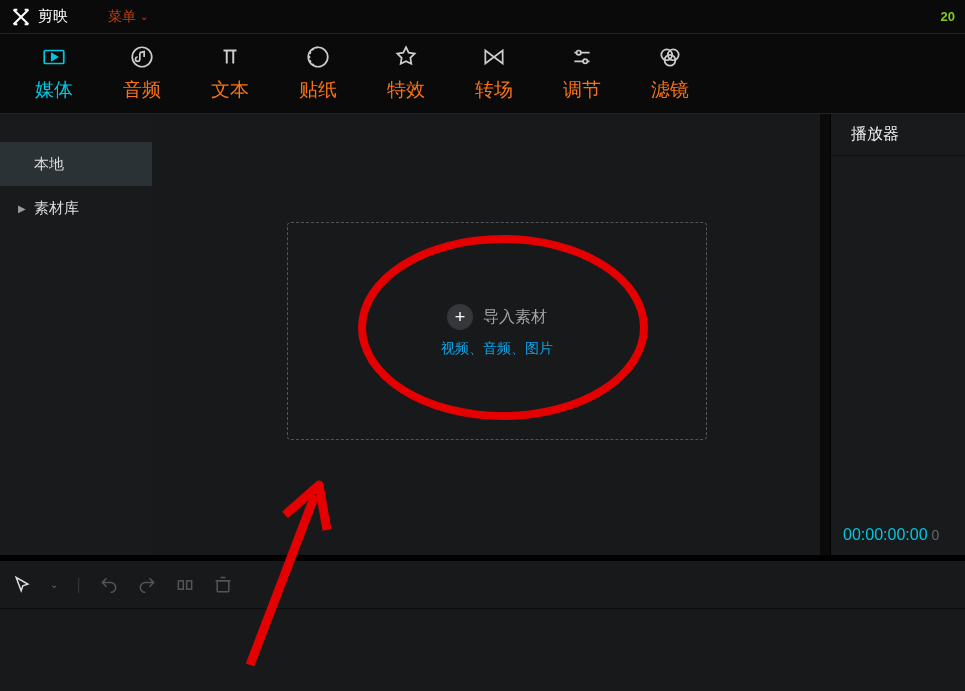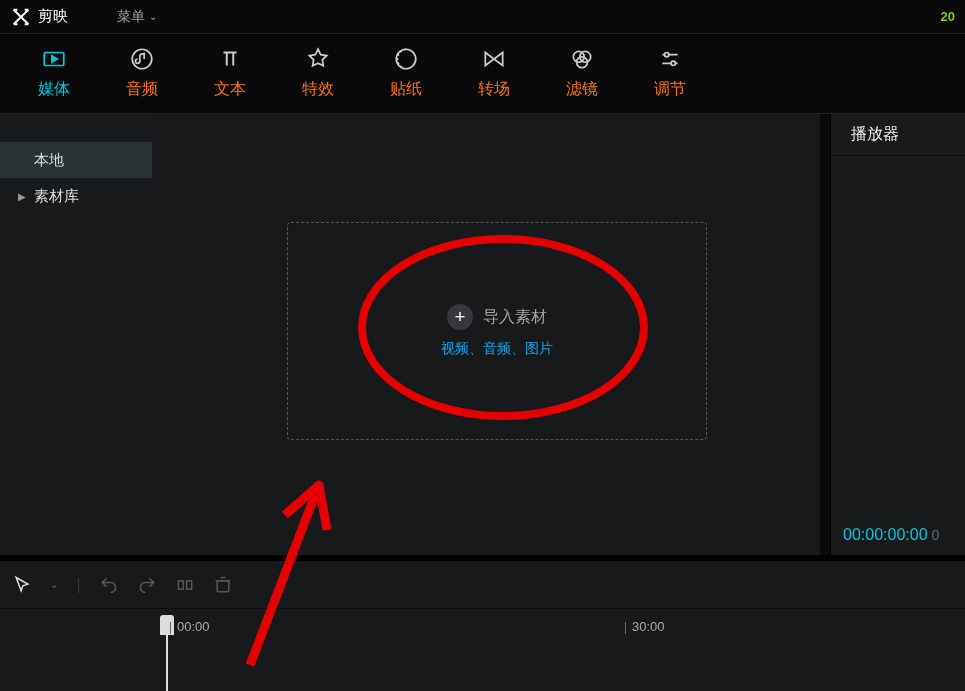--- a/index.html
+++ b/index.html
@@ -2,36 +2,36 @@
 <html><head>
   <meta charset="utf-8">
   <style>
     * { margin: 0; padding: 0; box-sizing: border-box; font-family: "Microsoft YaHei", sans-serif; }
     body { background: #0a0a0a; width: 965px; height: 691px; overflow: hidden; color: #ddd; position: relative; }
     
     .title-bar { height: 34px; display: flex; align-items: center; padding: 0 10px; gap: 20px; border-bottom: 1px solid #222; }
     .app-logo { display: flex; align-items: center; gap: 6px; }
     .app-logo svg { width: 22px; height: 22px; }
     .app-title { font-size: 15px; color: #fff; }
-    .menu-btn { display: flex; align-items: center; gap: 4px; font-size: 14px; color: #a3a3a3; margin-left: 29px; cursor: pointer; }
+    .menu-btn { display: flex; align-items: center; gap: 4px; font-size: 14px; color: #c2410c; margin-left: 20px; cursor: pointer; }
     .menu-btn .chev { font-size: 10px; }
     .title-right { margin-left: auto; color: #84cc16; font-size: 13px; font-weight: bold; }
     
     .toolbar { height: 80px; display: flex; align-items: center; padding: 0 10px; border-bottom: 1px solid #222; }
     .toolbar-tabs { display: flex; gap: 0; }
     .tab { width: 88px; display: flex; flex-direction: column; align-items: center; justify-content: center; gap: 8px; cursor: pointer; color: #f97316; padding: 10px 0; }
     .tab.active { color: #00c8e0; }
     .tab-icon { height: 24px; display: flex; align-items: center; justify-content: center; }
-    .tab-label { font-size: 16px; }
+    .tab-label { font-size: 19px; }
     .tab svg { width: 26px; height: 26px; }
     .tab.active svg { stroke: #00c8e0; }
     
     .main { display: flex; height: 441px; }
     .sidebar { width: 152px; background: #181a1c; padding-top: 28px; }
-    .sidebar-item { height: 36px; display: flex; align-items: center; padding: 0 18px; font-size: 15px; color: #ddd; cursor: pointer; gap: 6px; }
+    .sidebar-item { height: 44px; display: flex; align-items: center; padding: 0 18px; font-size: 15px; color: #ddd; cursor: pointer; gap: 6px; }
     .sidebar-item.active { background: #2a3236; }
     .sidebar-item .tri { font-size: 10px; color: #999; width: 10px; }
     
     .content { flex: 1; position: relative; background: #17191b; }
     .dropzone { position: absolute; left: 135px; top: 108px; width: 420px; height: 218px; border: 1px dashed #555; border-radius: 4px; display: flex; flex-direction: column; align-items: center; justify-content: center; gap: 10px; cursor: pointer; }
     .dz-row { display: flex; align-items: center; gap: 10px; }
     .plus-btn { width: 26px; height: 26px; border-radius: 50%; background: #35373a; display: flex; align-items: center; justify-content: center; color: #fff; font-size: 18px; line-height: 1; }
     .dz-title { font-size: 16px; color: #a3a3a3; }
     .dz-sub { font-size: 14px; color: #0ea5e9; }
     
@@ -101,61 +101,61 @@
       <span class="tab-icon">
         <svg viewBox="0 0 24 24" fill="none" stroke="#ccc" stroke-width="1.8">
             <path d="M6 6h12M9 6v12M15 6v12"></path>
           </svg>
       </span>
       <span class="tab-label">文本</span>
     </div>
     <div class="tab">
       <span class="tab-icon">
         <svg viewBox="0 0 24 24" fill="none" stroke="#ccc" stroke-width="1.6">
-            <path d="M12 3l2.5 5 5.5.8-4 3.9.9 5.5L12 15.8 7.1 18.2 8 12.7 4 8.8l5.5-.8z"></path>
-          </svg>
-      </span>
-      <span class="tab-label">特效</span>
-    </div>
-    <div class="tab">
-      <span class="tab-icon">
-        <svg viewBox="0 0 24 24" fill="none" stroke="#ccc" stroke-width="1.6">
             <circle cx="12" cy="12" r="9"></circle>
             <path d="M12 3a9 9 0 0 0-3 17" stroke-dasharray="2 2"></path>
           </svg>
       </span>
       <span class="tab-label">贴纸</span>
     </div>
     <div class="tab">
       <span class="tab-icon">
         <svg viewBox="0 0 24 24" fill="none" stroke="#ccc" stroke-width="1.6">
+            <path d="M12 3l2.5 5 5.5.8-4 3.9.9 5.5L12 15.8 7.1 18.2 8 12.7 4 8.8l5.5-.8z"></path>
+          </svg>
+      </span>
+      <span class="tab-label">特效</span>
+    </div>
+    <div class="tab">
+      <span class="tab-icon">
+        <svg viewBox="0 0 24 24" fill="none" stroke="#ccc" stroke-width="1.6">
             <path d="M4 6l8 6-8 6zM20 6l-8 6 8 6z"></path>
           </svg>
       </span>
       <span class="tab-label">转场</span>
+    </div>
+    <div class="tab">
+      <span class="tab-icon">
+        <svg viewBox="0 0 24 24" fill="none" stroke="#ccc" stroke-width="1.6">
+            <path d="M5 8h14M5 16h14"></path>
+            <circle cx="9" cy="8" r="2" fill="#17191b"></circle>
+            <circle cx="15" cy="16" r="2" fill="#17191b"></circle>
+          </svg>
+      </span>
+      <span class="tab-label">调节</span>
     </div>
     <div class="tab">
       <span class="tab-icon">
         <svg viewBox="0 0 24 24" fill="none" stroke="#ccc" stroke-width="1.6">
             <circle cx="9" cy="10" r="5"></circle>
             <circle cx="15" cy="10" r="5"></circle>
             <circle cx="12" cy="15" r="5"></circle>
           </svg>
       </span>
       <span class="tab-label">滤镜</span>
-    </div>
-    <div class="tab">
-      <span class="tab-icon">
-        <svg viewBox="0 0 24 24" fill="none" stroke="#ccc" stroke-width="1.6">
-            <path d="M5 8h14M5 16h14"></path>
-            <circle cx="9" cy="8" r="2" fill="#17191b"></circle>
-            <circle cx="15" cy="16" r="2" fill="#17191b"></circle>
-          </svg>
-      </span>
-      <span class="tab-label">调节</span>
     </div>
   </div>
 </div>
 
 <div class="main">
   <div class="sidebar">
     <div class="sidebar-item active">
       <span class="tri"></span>
       <span>本地</span>
     </div>
@@ -210,27 +210,19 @@
           <rect x="14" y="7" width="6" height="10"></rect>
         </svg>
     </span>
     <span class="tool">
       <svg width="20" height="20" viewBox="0 0 24 24" fill="none" stroke="#555" stroke-width="1.8">
           <rect x="5" y="7" width="14" height="13" rx="1"></rect>
           <path d="M3 7h18M9 3h6"></path>
         </svg>
     </span>
   </div>
-  <div class="ruler">
-    <div class="playhead">
-      <div class="knob"></div>
-      <div class="line"></div>
-    </div>
-    <div class="tick" style="left:10px"><span class="bar"></span><span>00:00</span></div>
-    <div class="tick" style="left:465px"><span class="bar"></span><span>30:00</span></div>
-  </div>
 </div>
 
 <div class="annot ellipse" style="left:358px; top:235px; width:290px; height:185px;"></div>
 <svg class="annot arrow-svg" style="left:215px; top:470px;" width="130" height="200" viewBox="0 0 130 200">
   <path d="M35 195 L100 25" stroke="#e40000" stroke-width="9" fill="none"></path>
   <path d="M70 45 L104 15 L112 60" stroke="#e40000" stroke-width="9" fill="none" stroke-linejoin="round"></path>
 </svg>
 
 </body></html>

